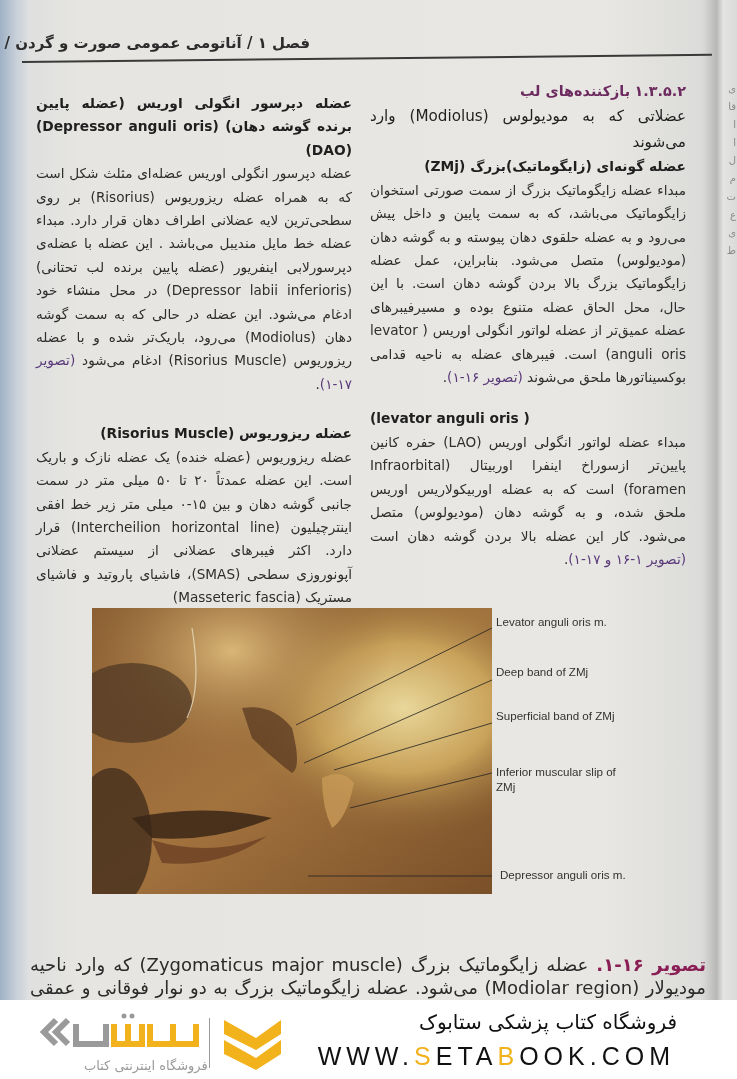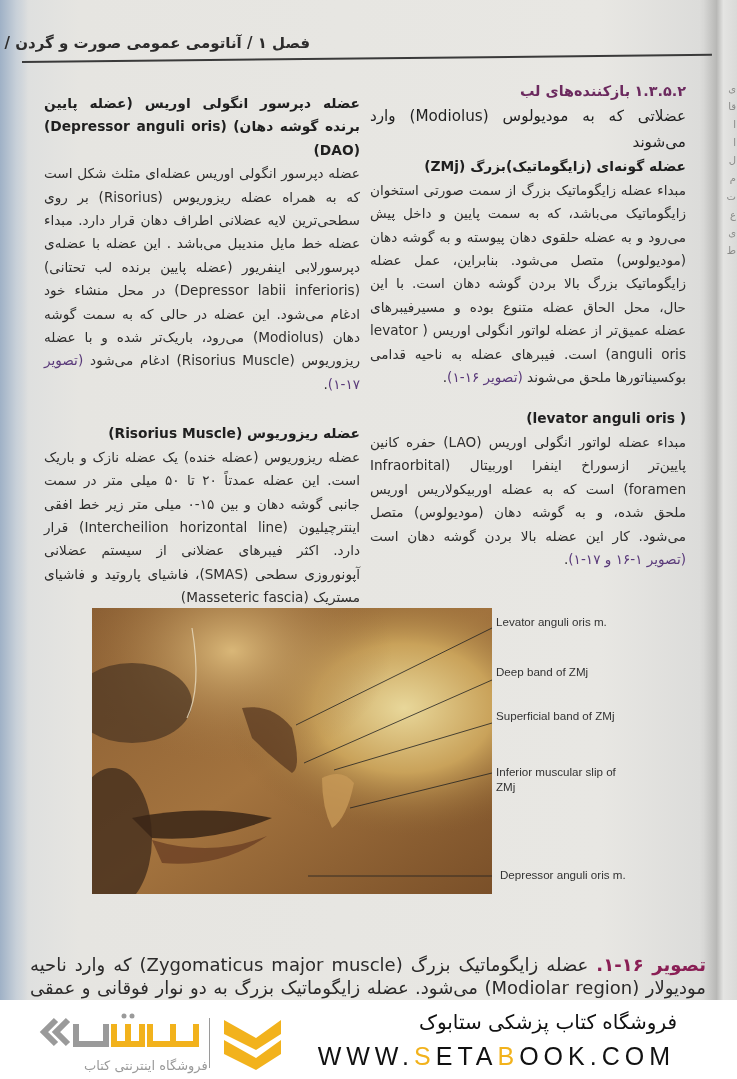--- a/index.html
+++ b/index.html
@@ -15,21 +15,21 @@
       overflow:hidden;
     }
     .shadow-left { position:absolute; left:0; top:0; width:28px; height:1000px; background:linear-gradient(90deg,#9fb1c6 0,#c9d1d9 60%,rgba(230,229,225,0) 100%); }
     .gutter { position:absolute; left:703px; top:0; width:34px; height:1000px; background:linear-gradient(90deg,#d9d9d7 0,#b8b8b6 40%,#e4e4e2 60%,#dadad8 100%); }
     .margin-scribble { position:absolute; left:712px; top:80px; width:24px; font-size:10px; line-height:18px; color:#8a8a88; direction:rtl; text-align:right; }
     .header { position:absolute; left:22px; top:30px; width:680px; height:28px; direction:rtl; }
     .header-title { position:absolute; right:392px; top:4px; font-size:15px; font-weight:bold; color:#2d2c2c; white-space:nowrap; }
     .header-rule { position:absolute; left:0; top:31px; width:690px; height:1.5px; background:#3a3a3a; transform:rotate(-0.6deg); transform-origin:left; }
     .col { position:absolute; direction:rtl; text-align:justify; font-size:13.6px; line-height:23.4px; color:#2f2e2d; }
     .col-right { left:370px; top:80px; width:316px; }
-    .col-left { left:36px; top:92px; width:316px;margin-left:8px; }
+    .col-left { left:36px; top:92px; width:316px; }
     .section-num { color:#6c2a5f; font-weight:bold; font-size:14.4px; }
     .h-big { font-size:15.2px; font-weight:normal; color:#1f1f1f; line-height:26px; }
     .h-bold { font-weight:bold; font-size:13.8px; color:#1f1f1f; }
     .ref { color:#5a3a7a; }
     .par { margin:0; }
     .gap { height:18px; }
     .figure { position:absolute; left:92px; top:608px; width:400px; height:286px; background:#7a5530; overflow:hidden; }
     .fig-img { position:absolute; inset:0; }
     .fig-labels { position:absolute; left:464px; top:608px; width:240px; height:290px; }
     .fig-label { position:absolute; left:32px; font-family:"Liberation Sans", sans-serif; font-size:11.6px; color:#333; line-height:15px; white-space:nowrap; }
@@ -61,21 +61,21 @@
       <span class="section-num">۱.۳.۵.۲</span>
       <span class="section-num">بازکننده‌های لب</span>
     </div>
     <div class="par h-big">عضلاتی که به مودیولوس (Modiolus) وارد می‌شوند</div>
     <div class="par h-bold">عضله گونه‌ای (زایگوماتیک)بزرگ (ZMj)</div>
     <p class="par">
       <span>مبداء عضله زایگوماتیک بزرگ از سمت صورتی استخوان زایگوماتیک می‌باشد، که به سمت پایین و داخل پیش می‌رود و به عضله حلقوی دهان پیوسته و به گوشه دهان (مودیولوس) متصل می‌شود. بنابراین، عمل عضله زایگوماتیک بزرگ بالا بردن گوشه دهان است. با این حال، محل الحاق عضله متنوع بوده و مسیرفیبرهای عضله عمیق‌تر از عضله لواتور انگولی اوریس ( levator anguli oris) است. فیبرهای عضله به ناحیه قدامی بوکسیناتورها ملحق می‌شوند</span>
       <span class="ref">(تصویر ۱۶-۱)</span>.
     </p>
     <div class="gap"></div>
-    <div class="par h-bold" style="direction:ltr;text-align:right;">(levator anguli oris )</div>
+    <div class="par h-bold" style="direction:ltr;text-align:left;">(levator anguli oris )</div>
     <p class="par">
       <span>مبداء عضله لواتور انگولی اوریس (LAO) حفره کانین پایین‌تر ازسوراخ اینفرا اوربیتال (Infraorbital foramen) است که به عضله اوربیکولاریس اوریس ملحق شده، و به گوشه دهان (مودیولوس) متصل می‌شود. کار این عضله بالا بردن گوشه دهان است</span>
       <span class="ref">(تصویر ۱-۱۶ و ۱۷-۱)</span>.
     </p>
   </div>
 
   <div class="col col-left">
     <div class="par h-bold">عضله دپرسور انگولی اوریس (عضله پایین برنده گوشه دهان) (Depressor anguli oris) (DAO)</div>
     <p class="par">
       <span>عضله دپرسور انگولی اوریس عضله‌ای مثلث شکل است که به همراه عضله ریزوریوس (Risorius) بر روی سطحی‌ترین لایه عضلانی اطراف دهان قرار دارد. مبداء عضله خط مایل منديبل می‌باشد . این عضله با عضله‌ی دپرسورلابی اینفریور (عضله پایین برنده لب تحتانی) (Depressor labii inferioris) در محل منشاء خود ادغام می‌شود. این عضله در حالی که به سمت گوشه دهان (Modiolus) می‌رود، باریک‌تر شده و با عضله ریزوریوس (Risorius Muscle) ادغام می‌شود</span>

